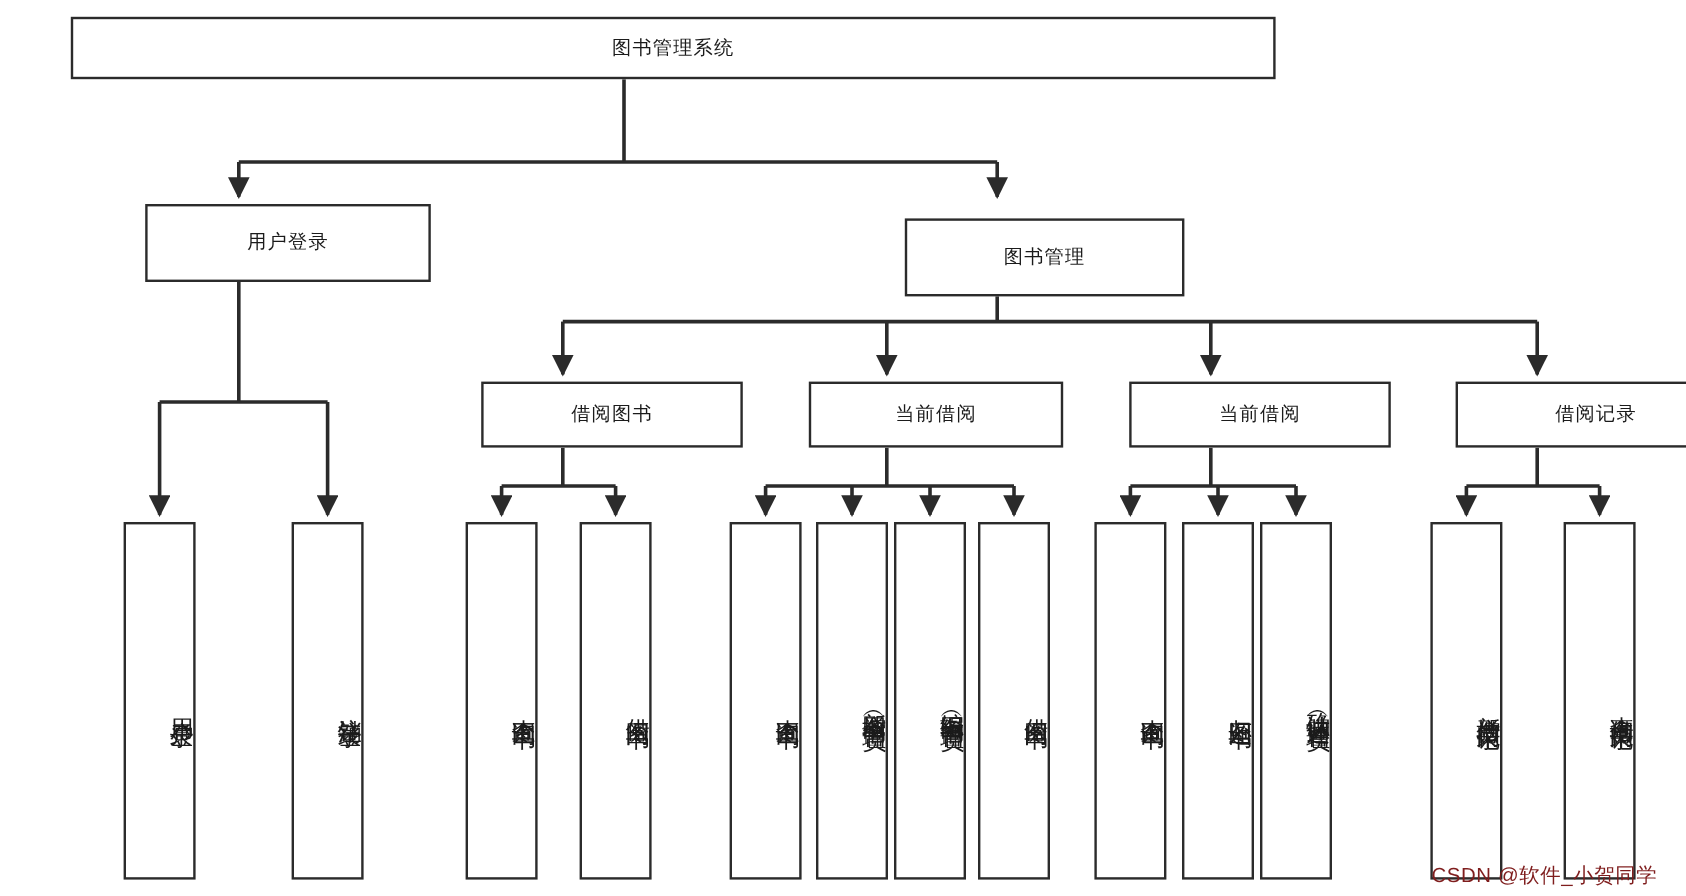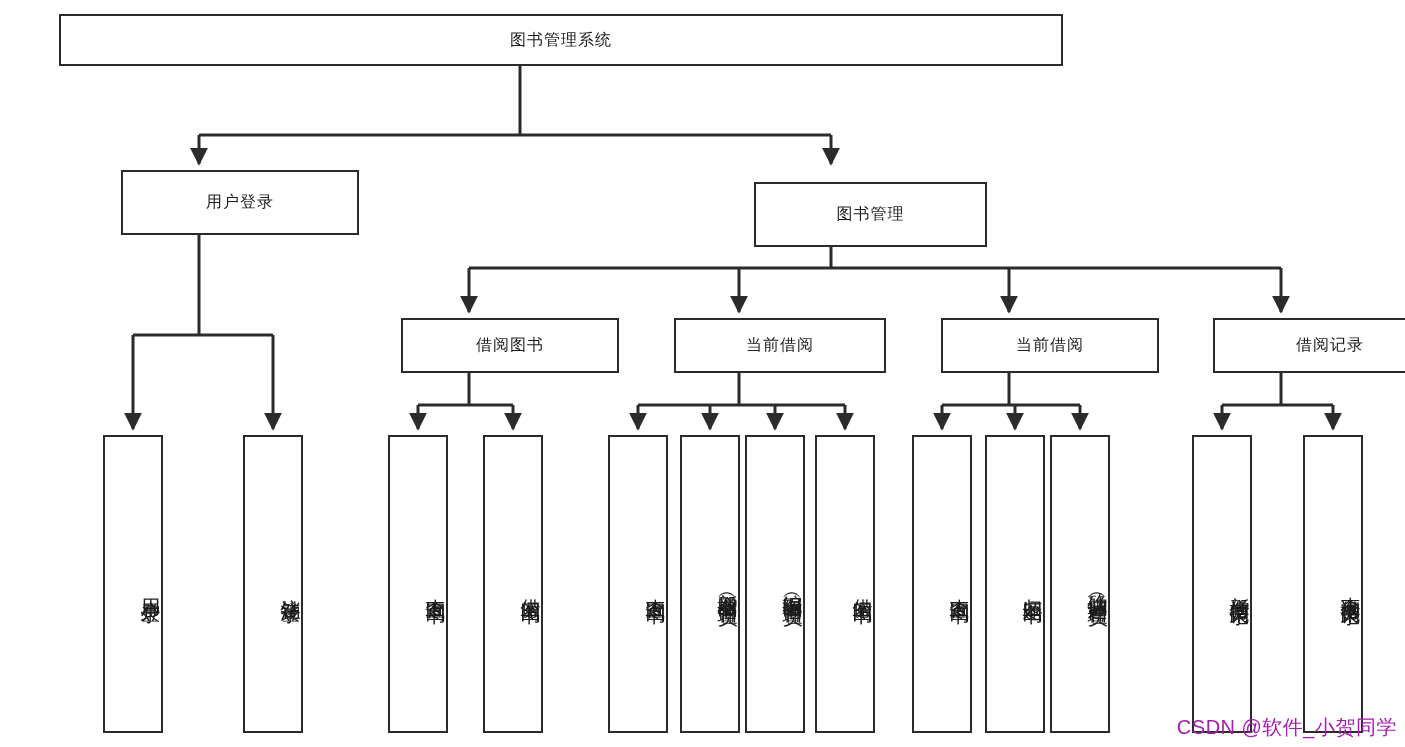--- a/index.html
+++ b/index.html
@@ -50,24 +50,24 @@
     justify-content: center;
     padding-top: 6px;
     line-height: 1.05;
   }
   .node.vert span {
     writing-mode: vertical-rl;
     text-orientation: upright;
   }
   #watermark {
     position: absolute;
-    right: 8px;
+    right: 24px;
     bottom: 6px;
-    font-size: 20px;
-    color: #a21caf;
+    font-size: 17px;
+    color: #7f1d1d;
     z-index: 5;
     white-space: nowrap;
     letter-spacing: 0.5px;
   }
 </style>
 </head>
 <body>
 
 <div id="canvas">
 

